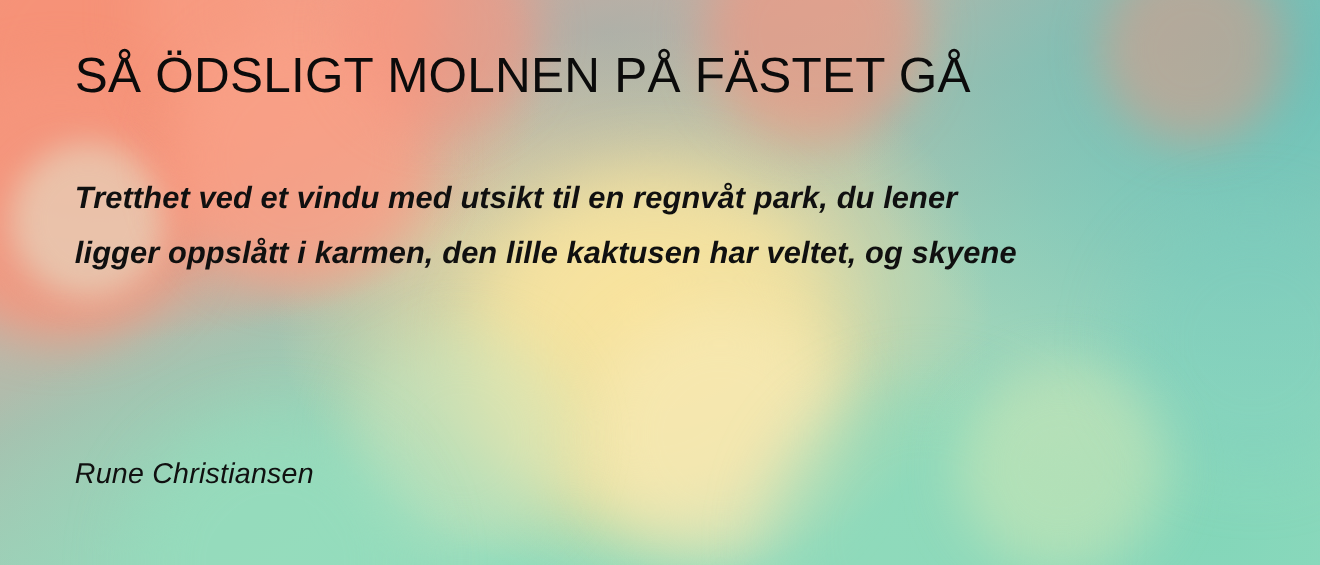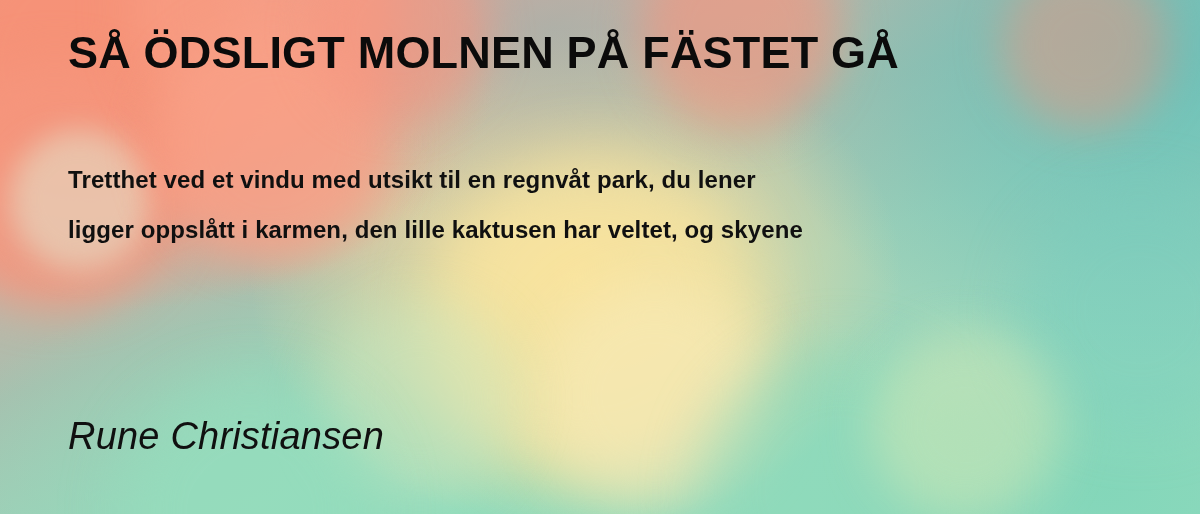--- a/index.html
+++ b/index.html
@@ -53,54 +53,55 @@
   .content {
     position: absolute;
     left: 0; top: 0;
     width: 1200px;
     height: 514px;
   }
 
   .title {
     position: absolute;
     left: 68px;
-    top: 28px;
+    top: 44px;
     margin: 0;
     font-size: 45px;
-    font-weight: bold;
+    font-weight: normal;
     letter-spacing: 0.2px;
     color: #0b0b0b;
     white-space: nowrap;
     line-height: 1.1;
   }
 
   .stanza {
     position: absolute;
     left: 68px;
     top: 155px;
     margin: 0;
     padding: 0;
     list-style: none;
   }
 
   .stanza li {
-    font-size: 24px;
+    font-size: 28px;
     font-weight: bold;
     color: #101010;
     line-height: 50px;
     white-space: nowrap;
     letter-spacing: 0.1px;
+    font-style: italic;
   }
 
   .author {
     position: absolute;
     left: 68px;
     top: 415px;
     margin: 0;
-    font-size: 38px;
+    font-size: 26px;
     font-style: italic;
     font-weight: normal;
     color: #101010;
     white-space: nowrap;
     letter-spacing: 0.2px;
   }
 </style>
 </head>
 <body>
 

